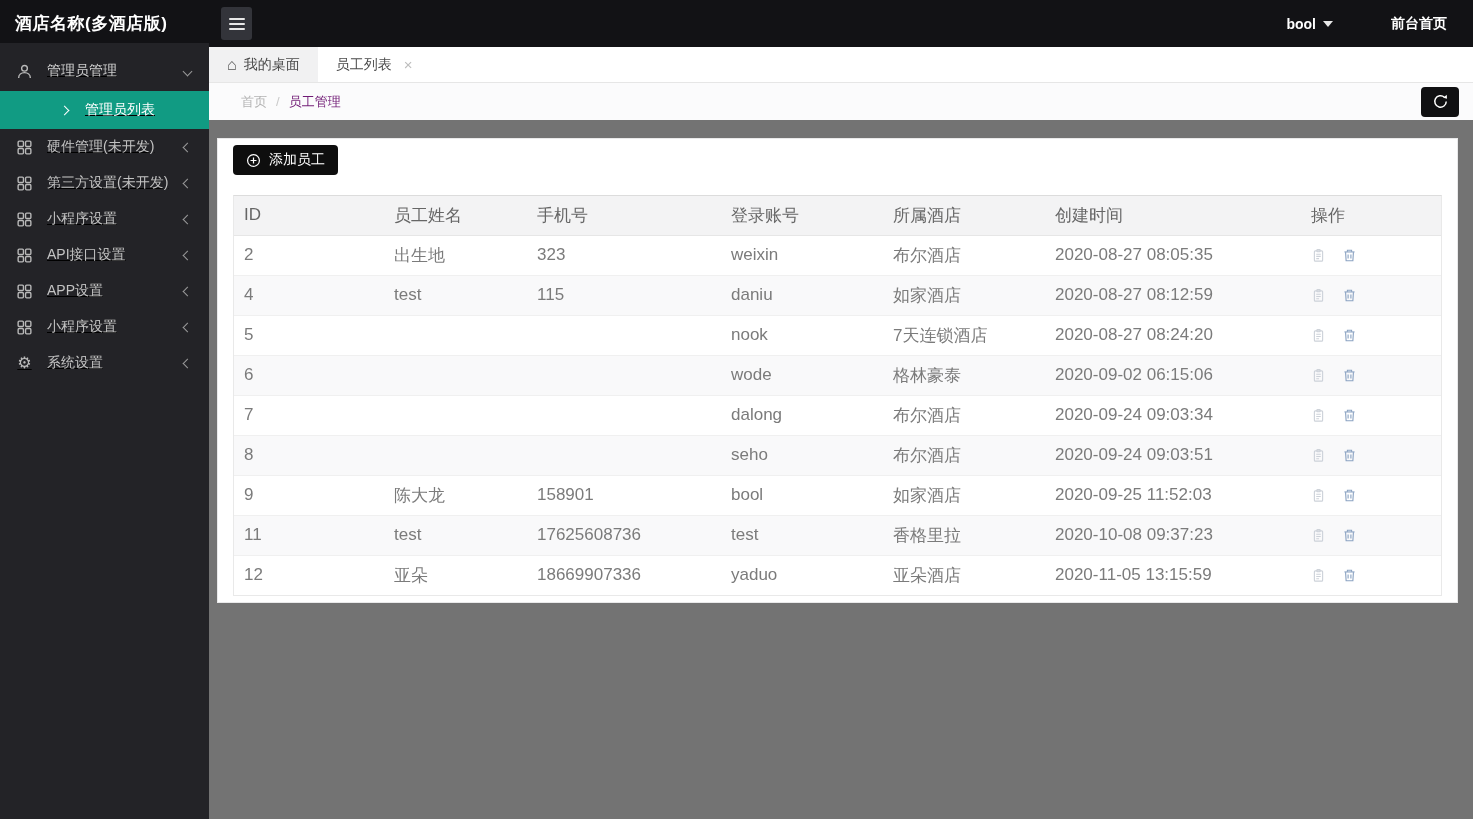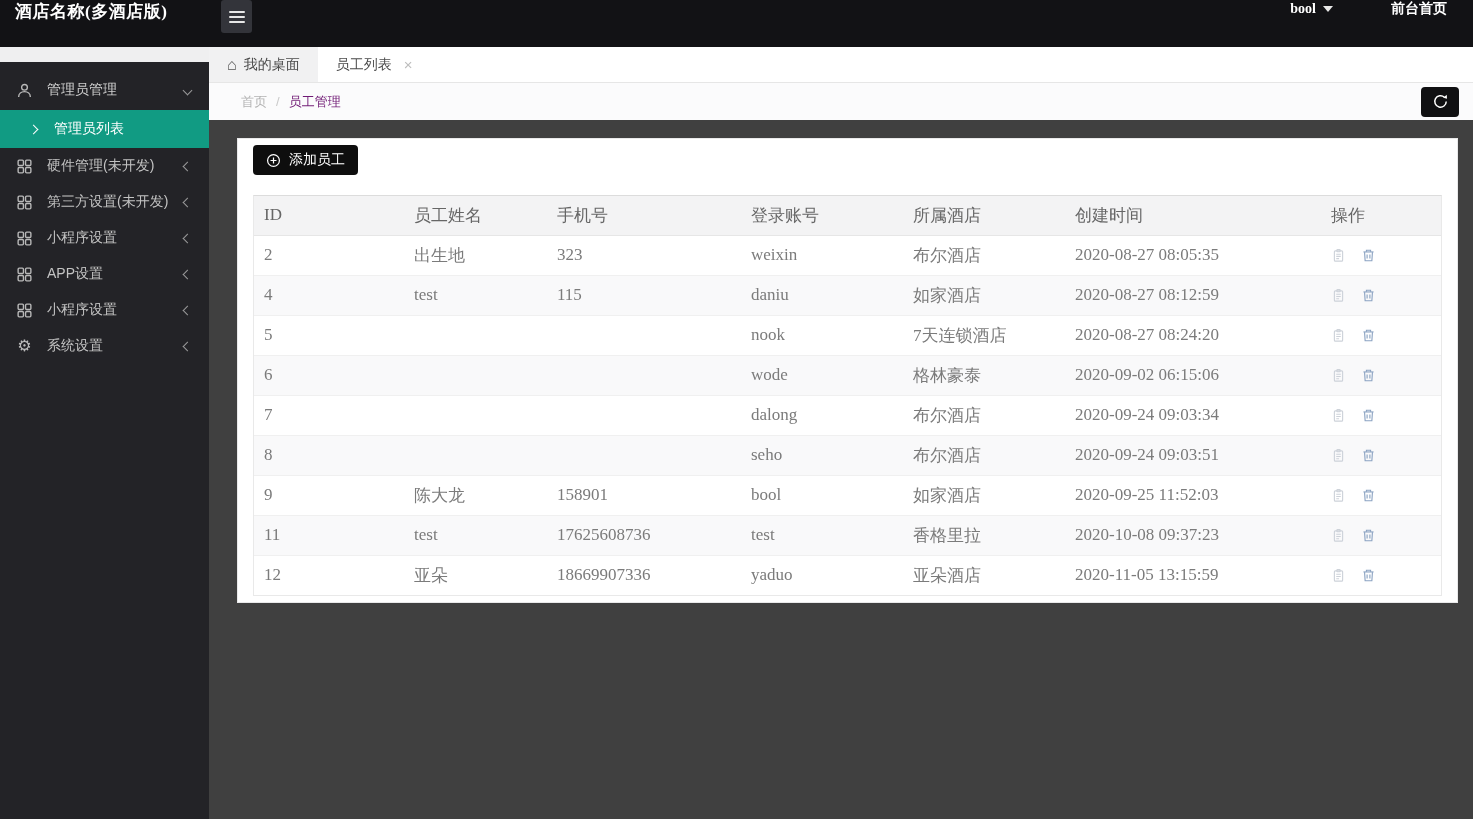--- a/index.html
+++ b/index.html
@@ -1,45 +1,45 @@
 <!DOCTYPE html>
 <html><head>
 <meta charset="utf-8">
 <style>
   * { margin:0; padding:0; box-sizing:border-box; }
   html,body { width:1473px; height:819px; overflow:hidden; background:#efeff0;
               font-family:"Liberation Sans","DejaVu Sans",sans-serif; }
 
   
-  .topbar { height:47px; background:#121215; display:flex; align-items:flex-start;font-family:Liberation Serif, serif; }
+  .topbar { height:47px; background:#121215; display:flex; align-items:center; }
   .brand { width:209px; flex:0 0 209px; padding-left:15px; color:#fff;
            font-size:17px; font-weight:bold; letter-spacing:.5px; }
   .hamburger { width:31px; height:33px; margin-left:12px; background:#33343a;
                border-radius:3px; display:flex; flex-direction:column;
                justify-content:center; align-items:center; gap:3px; cursor:pointer; }
   .hamburger i { display:block; width:16px; height:2px; background:#e8e8e8; border-radius:1px; }
   .topbar-right { margin-left:auto; display:flex; align-items:center; padding-right:26px; }
   .userdrop { color:#fff; font-size:14px; font-weight:bold; display:flex;
               align-items:center; gap:7px; cursor:pointer; }
   .caret-down { width:0; height:0; border-left:5px solid transparent;
                 border-right:5px solid transparent; border-top:6px solid #e8e8e8; }
   .front-link { color:#fff; font-size:14px; font-weight:bold; margin-left:58px;
                 text-decoration:none; cursor:pointer; }
 
   
-  .sidebar { position:absolute; left:0; top:62px; bottom:0; width:209px;
-             background:#232327; }
+  .sidebar { position:absolute; left:0; top:43px; bottom:0; width:209px;
+             background:#232327;text-decoration:underline; }
   .side-group { height:40px; margin-top:8px; display:flex; align-items:center;
                 padding:0 18px 0 16px; color:#cfcfcf; font-size:14px; cursor:pointer; }
   .side-group .lbl { margin-left:14px; }
   .side-item { height:36px; display:flex; align-items:center; padding:0 18px 0 16px;
                color:#c3c3c3; font-size:14px; cursor:pointer; }
   .side-item .lbl { margin-left:14px; }
   .side-sub-active { height:38px; background:#119b83; display:flex; align-items:center;
-                     padding-left:30px; color:#fff; font-size:14px; cursor:pointer; }
+                     padding-left:61px; color:#fff; font-size:14px; cursor:pointer; }
   .side-sub-active .lbl { margin-left:17px; }
   .chev { display:inline-block; width:7px; height:7px;
           border-left:1.5px solid #9a9a9a; border-bottom:1.5px solid #9a9a9a; }
   .chev.down  { transform:rotate(-45deg); margin-left:auto; }
   .chev.left  { transform:rotate(45deg);  margin-left:auto; }
   .chev.right { transform:rotate(225deg); border-color:#fff; }
   .sicon { width:17px; height:17px; flex:0 0 17px; display:flex; align-items:center;
            justify-content:center; }
   .sicon svg { stroke:#b9b9b9; fill:none; stroke-width:1.3; }
   .gear-glyph { color:#b9b9b9; font-size:16px; line-height:1; }
@@ -55,21 +55,21 @@
 
   .crumbbar { height:37px; background:#fbfbfc; display:flex; align-items:center;
               padding-left:32px; }
   .crumb-home { color:#b3b3b3; font-size:13px; cursor:pointer; }
   .crumb-sep  { color:#c9c9c9; font-size:13px; margin:0 9px; }
   .crumb-cur  { color:#701a75; font-size:13px; }
   .refresh-btn { margin-left:auto; margin-right:14px; width:38px; height:30px;
                  background:#101012; border-radius:4px; display:flex; align-items:center;
                  justify-content:center; cursor:pointer; }
 
-  .content { height:699px; background:#404040; padding:18px 15px 0 28px;font-family:Liberation Serif, serif; }
+  .content { height:699px; background:#737373; padding:18px 15px 0 8px; }
   .card { background:#fff; height:465px; padding:6px 15px 15px 15px;
           border:1px solid #e9e9ea; }
   .add-btn { display:inline-flex; align-items:center; gap:8px; background:#0e0e0e;
              color:#fff; font-size:14px; height:30px; padding:0 13px;
              border:none; border-radius:4px; cursor:pointer; margin-bottom:20px;
              font-family:inherit; }
 
   table { width:100%; border-collapse:collapse; font-size:17px; table-layout:fixed; }
   .tbl-wrap { border:1px solid #e9e9e9; border-top:1px solid #dcdcdc; }
   thead th { background:#f3f3f4; height:39px; text-align:left; font-weight:normal;
@@ -151,20 +151,32 @@
           <rect x="2" y="2" width="5" height="5" rx="1"></rect>
           <rect x="9" y="2" width="5" height="5" rx="1"></rect>
           <rect x="2" y="9" width="5" height="5" rx="1"></rect>
           <rect x="9" y="9" width="5" height="5" rx="1"></rect>
         </svg>
     </span>
     <span class="lbl">小程序设置</span>
     <span class="chev left"></span>
   </div>
 
+  <div class="side-item">
+    <span class="sicon">
+      <svg width="17" height="17" viewBox="0 0 16 16">
+          <rect x="2" y="2" width="5" height="5" rx="1"></rect>
+          <rect x="9" y="2" width="5" height="5" rx="1"></rect>
+          <rect x="2" y="9" width="5" height="5" rx="1"></rect>
+          <rect x="9" y="9" width="5" height="5" rx="1"></rect>
+        </svg>
+    </span>
+    <span class="lbl">API接口设置</span>
+    <span class="chev left"></span>
+  </div>
 
   <div class="side-item">
     <span class="sicon">
       <svg width="17" height="17" viewBox="0 0 16 16">
           <rect x="2" y="2" width="5" height="5" rx="1"></rect>
           <rect x="9" y="2" width="5" height="5" rx="1"></rect>
           <rect x="2" y="9" width="5" height="5" rx="1"></rect>
           <rect x="9" y="9" width="5" height="5" rx="1"></rect>
         </svg>
     </span>

